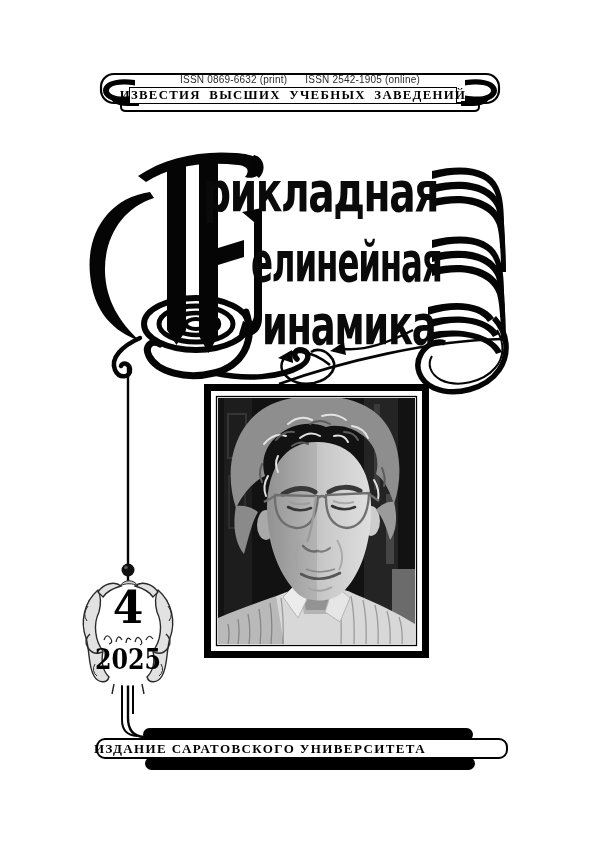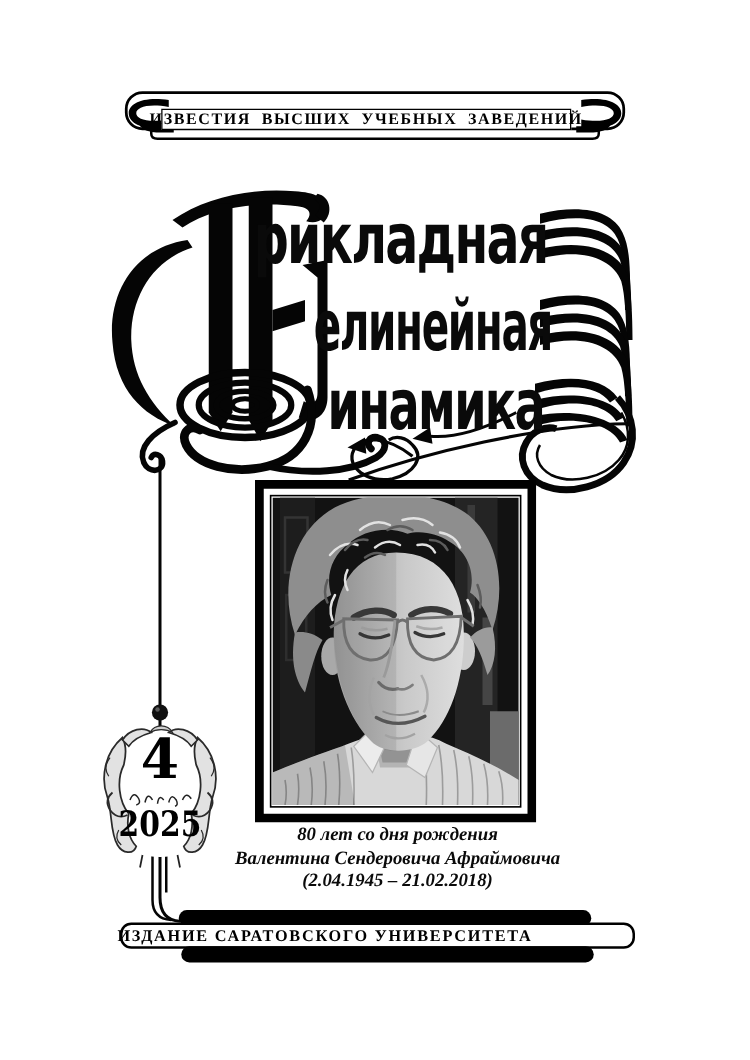--- a/index.html
+++ b/index.html
@@ -141,20 +141,24 @@
       <path d="M36,108 L34,118 M64,108 L66,118" stroke="#222" stroke-width="1.4"></path>
     </g>
 
     <g>
       <rect x="143" y="728" width="330" height="13" rx="6.5" fill="#000"></rect>
       <rect x="97" y="739" width="410" height="19" rx="8" fill="#fff" stroke="#000" stroke-width="2"></rect>
       <rect x="145" y="757" width="330" height="13" rx="6.5" fill="#000"></rect>
     </g>
   </svg>
 
+  <div class="abs issn-row">
+    <span>ISSN 0869-6632 (print)</span>
+    <span>ISSN 2542-1905 (online)</span>
+  </div>
   <div class="abs series-box">
     <span>ИЗВЕСТИЯ ВЫСШИХ УЧЕБНЫХ ЗАВЕДЕНИЙ</span>
   </div>
 
   <div class="abs mast w1">рикладная</div>
   <div class="abs mast w2">елинейная</div>
   <div class="abs mast w3">инамика</div>
 
   <div class="abs photo-wrap">
     <svg width="225" height="274" viewBox="0 0 225 274">
@@ -260,21 +264,16 @@
       </g>
 
       <rect x="3.5" y="3.5" width="218" height="267" fill="none" stroke="#000" stroke-width="7"></rect>
       <rect x="12.5" y="12.5" width="200" height="249" fill="none" stroke="#000" stroke-width="1.3"></rect>
     </svg>
   </div>
 
   <div class="abs issue-no">4</div>
   <div class="abs issue-yr">2025</div>
 
-  <div class="abs caption">
-    <div>80 лет со дня рождения</div>
-    <div>Валентина Сендеровича Афраймовича</div>
-    <div>(2.04.1945 – 21.02.2018)</div>
-  </div>
 
   <div class="abs publisher">ИЗДАНИЕ САРАТОВСКОГО УНИВЕРСИТЕТА</div>
 
 </div>
 
 </body></html>

